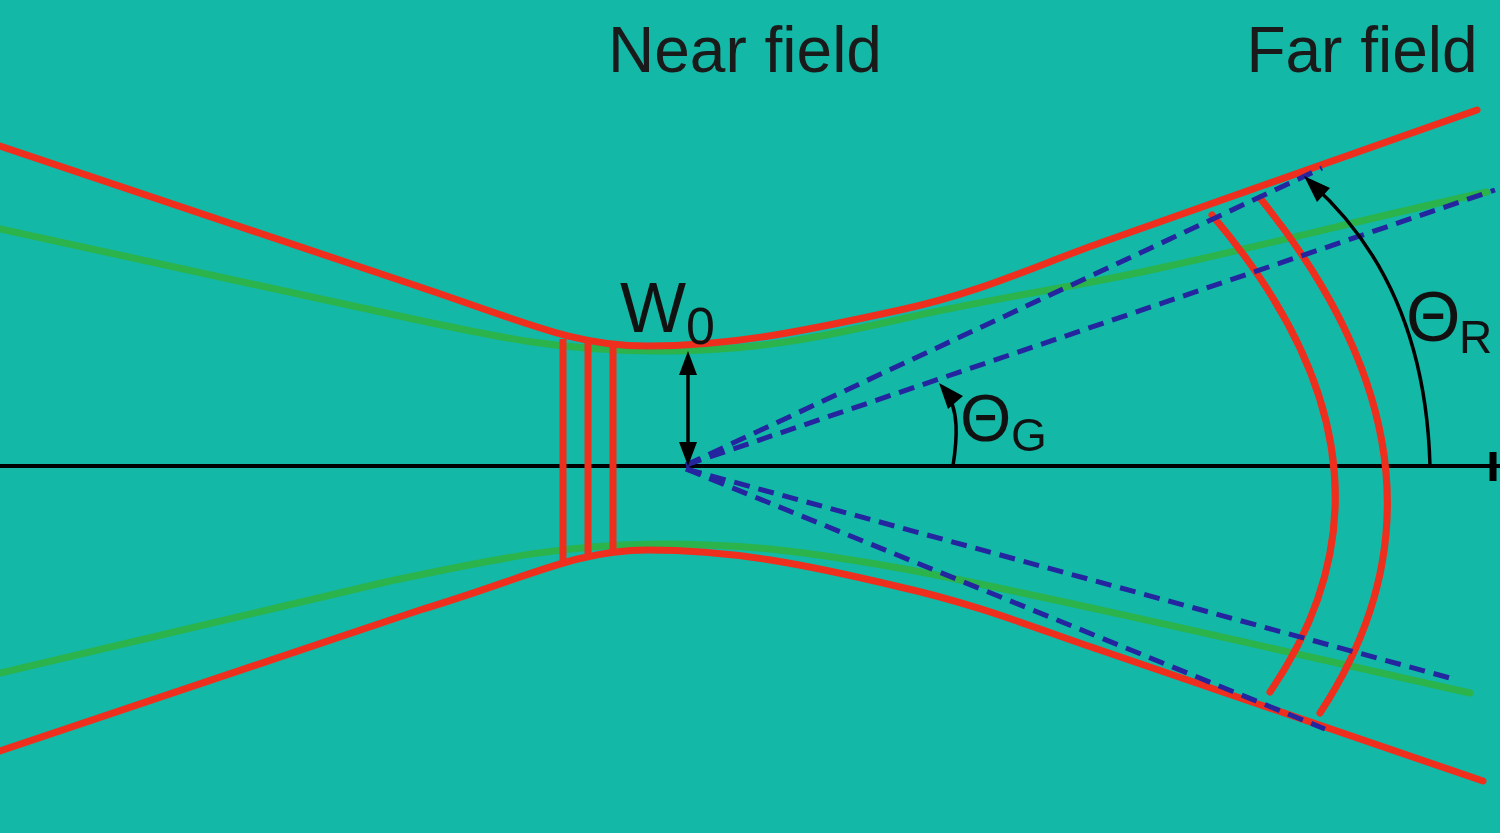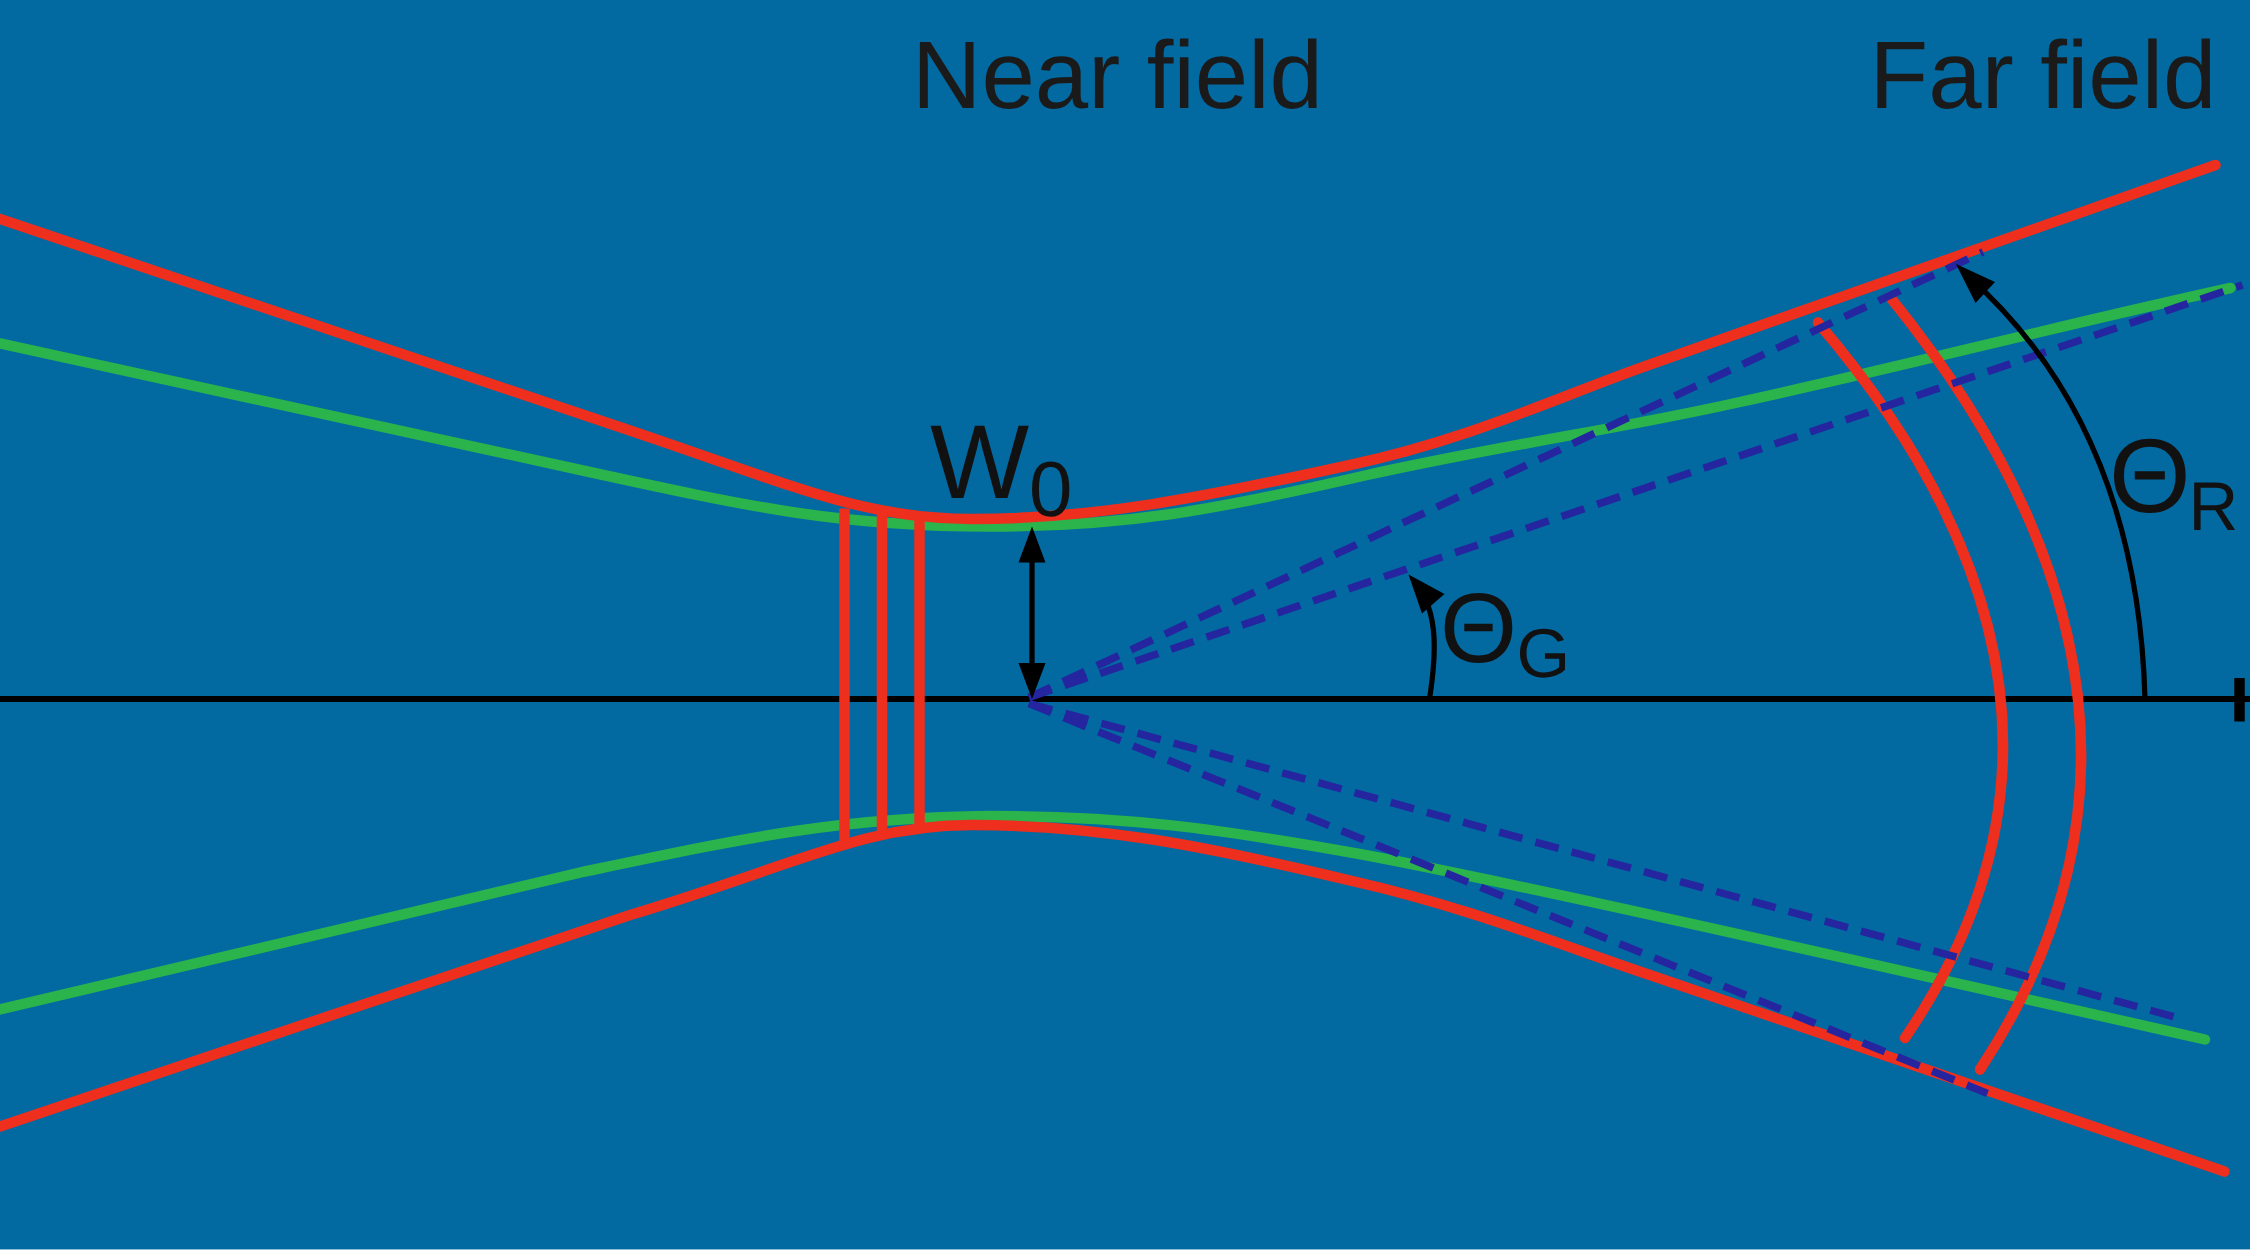--- a/index.html
+++ b/index.html
@@ -1,16 +1,16 @@
 <!DOCTYPE html>
 <html><head>
 <meta charset="utf-8">
 <style>
   html, body { margin: 0; padding: 0; background: #ffffff; }
-  .stage { width: 1500px; height: 833px; position: relative; background: #0369a1; overflow: hidden; }
+  .stage { width: 1500px; height: 833px; position: relative; background: #14b8a6; overflow: hidden; }
   svg { display: block; }
 
   
   .beam path { fill: none; stroke-width: 7; stroke-linecap: round; }
   .wavefront-line { stroke-width: 7; stroke-linecap: butt; }
   .asym line { stroke-width: 5; stroke-dasharray: 16 9; stroke-linecap: butt; fill: none; }
   .axis-line { stroke: #000000; stroke-width: 4; }
   .axis-tick { stroke: #000000; stroke-width: 7; }
   .blk { stroke: #000000; stroke-width: 3.5; fill: none; }
   .fillblk { fill: #000000; stroke: none; }

